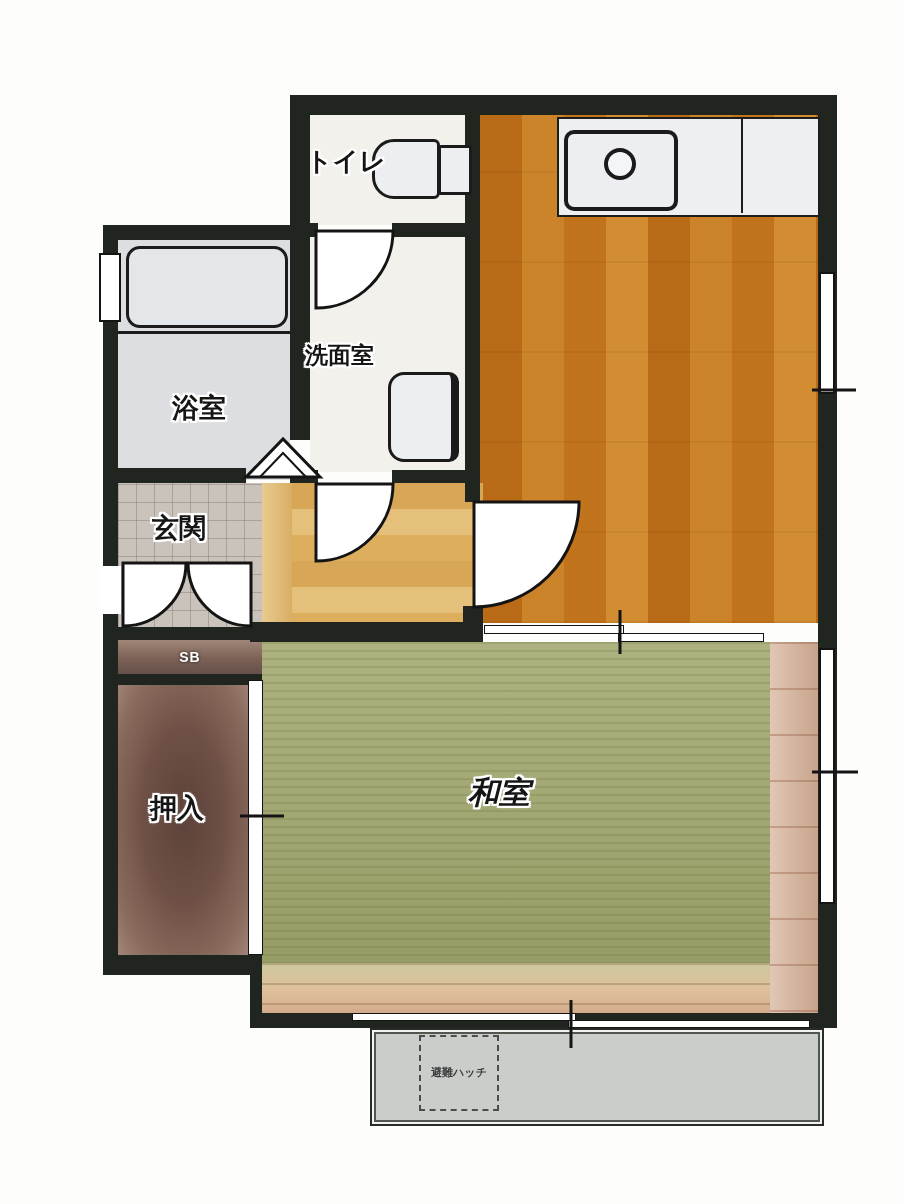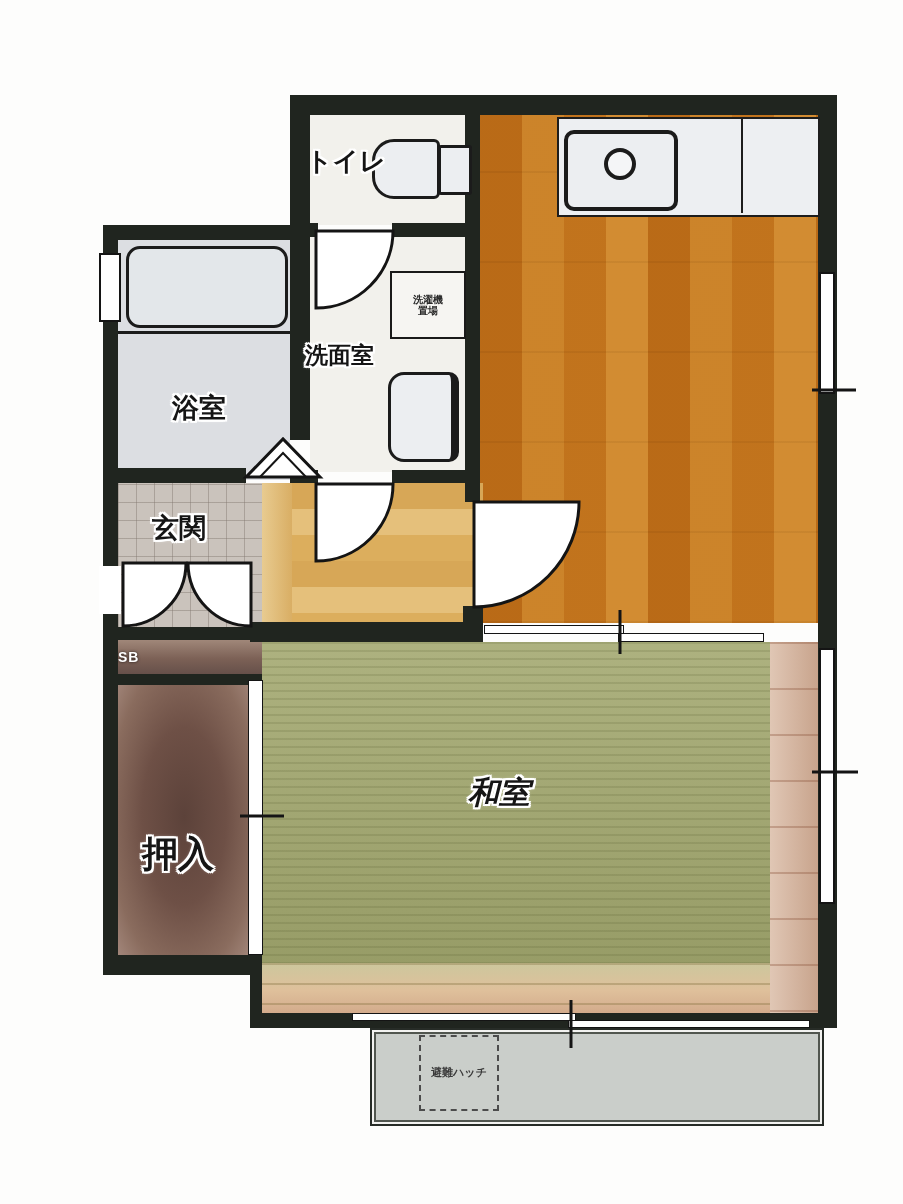--- a/index.html
+++ b/index.html
@@ -38,21 +38,21 @@
   .slide-panel{position:absolute;background:#ffffff;border:1.5px solid #141414;}
   .balcony{position:absolute;background:#caceca;border:2px solid #272c27;
            box-shadow:inset 0 0 0 2px #f2f2f0,inset 0 0 0 4px #51564f;}
   .hatch-box{position:absolute;border:2px dashed #4c4c4c;color:#3a3a3a;
              display:flex;flex-direction:row;align-items:center;justify-content:center;
              font-size:11px;font-weight:bold;line-height:1.2;}
   .tiny-box{position:absolute;background:#f6f5f2;border:2px solid #1a1a1a;color:#2a2a2a;
             display:flex;flex-direction:column;align-items:center;justify-content:center;
             font-size:10px;font-weight:bold;line-height:1.15;}
   .sb-box{position:absolute;background:linear-gradient(180deg,#a08779 0%,#7c6156 55%,#66504a 100%);
-          display:flex;align-items:center;color:#fff;
+          display:flex;align-items:center;justify-content:center;color:#fff;
           font-size:14px;font-weight:bold;letter-spacing:1px;
           text-shadow:0 0 3px rgba(0,0,0,.8);}
   svg.overlay{position:absolute;left:0;top:0;pointer-events:none;}
 </style>
 </head>
 <body>
 
 <div id="plan">
 
   <div class="floor-white" style="left:308px;top:115px;width:160px;height:110px;"></div>
@@ -90,24 +90,20 @@
   <div class="wall" style="left:250px;top:1013px;width:587px;height:15px;"></div>
 
   <div class="counter" style="left:557px;top:117px;width:259px;height:96px;"></div>
   <div class="abs" style="left:741px;top:117px;width:2px;height:96px;background:#1d1d1d;"></div>
   <div class="fixture" style="left:564px;top:130px;width:106px;height:73px;border-radius:10px;border-width:4px;"></div>
   <div class="fixture" style="left:604px;top:148px;width:24px;height:24px;border-radius:50%;border-width:4px;background:#f4f5f7;"></div>
 
   <div class="fixture" style="left:372px;top:139px;width:62px;height:54px;border-radius:22px 6px 6px 22px;"></div>
   <div class="fixture" style="left:438px;top:145px;width:28px;height:44px;border-radius:3px;"></div>
 
-  <div class="tiny-box" style="left:390px;top:271px;width:72px;height:64px;">
-    <span>洗濯機</span>
-    <span>置場</span>
-  </div>
 
   <div class="fixture" style="left:388px;top:372px;width:60px;height:84px;border-radius:16px 10px 10px 16px;border-right-width:8px;"></div>
 
   <div class="fixture" style="left:126px;top:246px;width:156px;height:76px;border-radius:14px;background:#e3e7ea;"></div>
   <div class="abs" style="left:118px;top:331px;width:172px;height:3px;background:#1b1b1b;"></div>
 
   <div class="win" style="left:99px;top:253px;width:18px;height:65px;"></div>
   <div class="abs" style="left:99px;top:566px;width:22px;height:48px;background:#fff;"></div>
   <div class="win" style="left:819px;top:272px;width:12px;height:118px;"></div>
   <div class="win" style="left:819px;top:648px;width:12px;height:252px;"></div>
@@ -135,16 +131,16 @@
     <line x1="571" y1="1000" x2="571" y2="1048" stroke="#141414" stroke-width="3"></line>
     <line x1="812" y1="772" x2="858" y2="772" stroke="#141414" stroke-width="3"></line>
     <line x1="812" y1="390" x2="856" y2="390" stroke="#141414" stroke-width="3"></line>
     <line x1="240" y1="816" x2="284" y2="816" stroke="#141414" stroke-width="3"></line>
   </svg>
 
   <div class="room-label" style="left:306px;top:144px;font-size:26px;">トイレ</div>
   <div class="room-label" style="left:172px;top:390px;font-size:27px;">浴室</div>
   <div class="room-label" style="left:305px;top:340px;font-size:23px;">洗面室</div>
   <div class="room-label" style="left:152px;top:510px;font-size:27px;">玄関</div>
-  <div class="room-label" style="left:142px;top:790px;font-size:36px;margin-top:40px;">押入</div>
+  <div class="room-label" style="left:150px;top:790px;font-size:27px;">押入</div>
   <div class="room-label" style="left:468px;top:772px;font-size:31px;font-style:italic;">和室</div>
 
 </div>
 
 </body></html>

